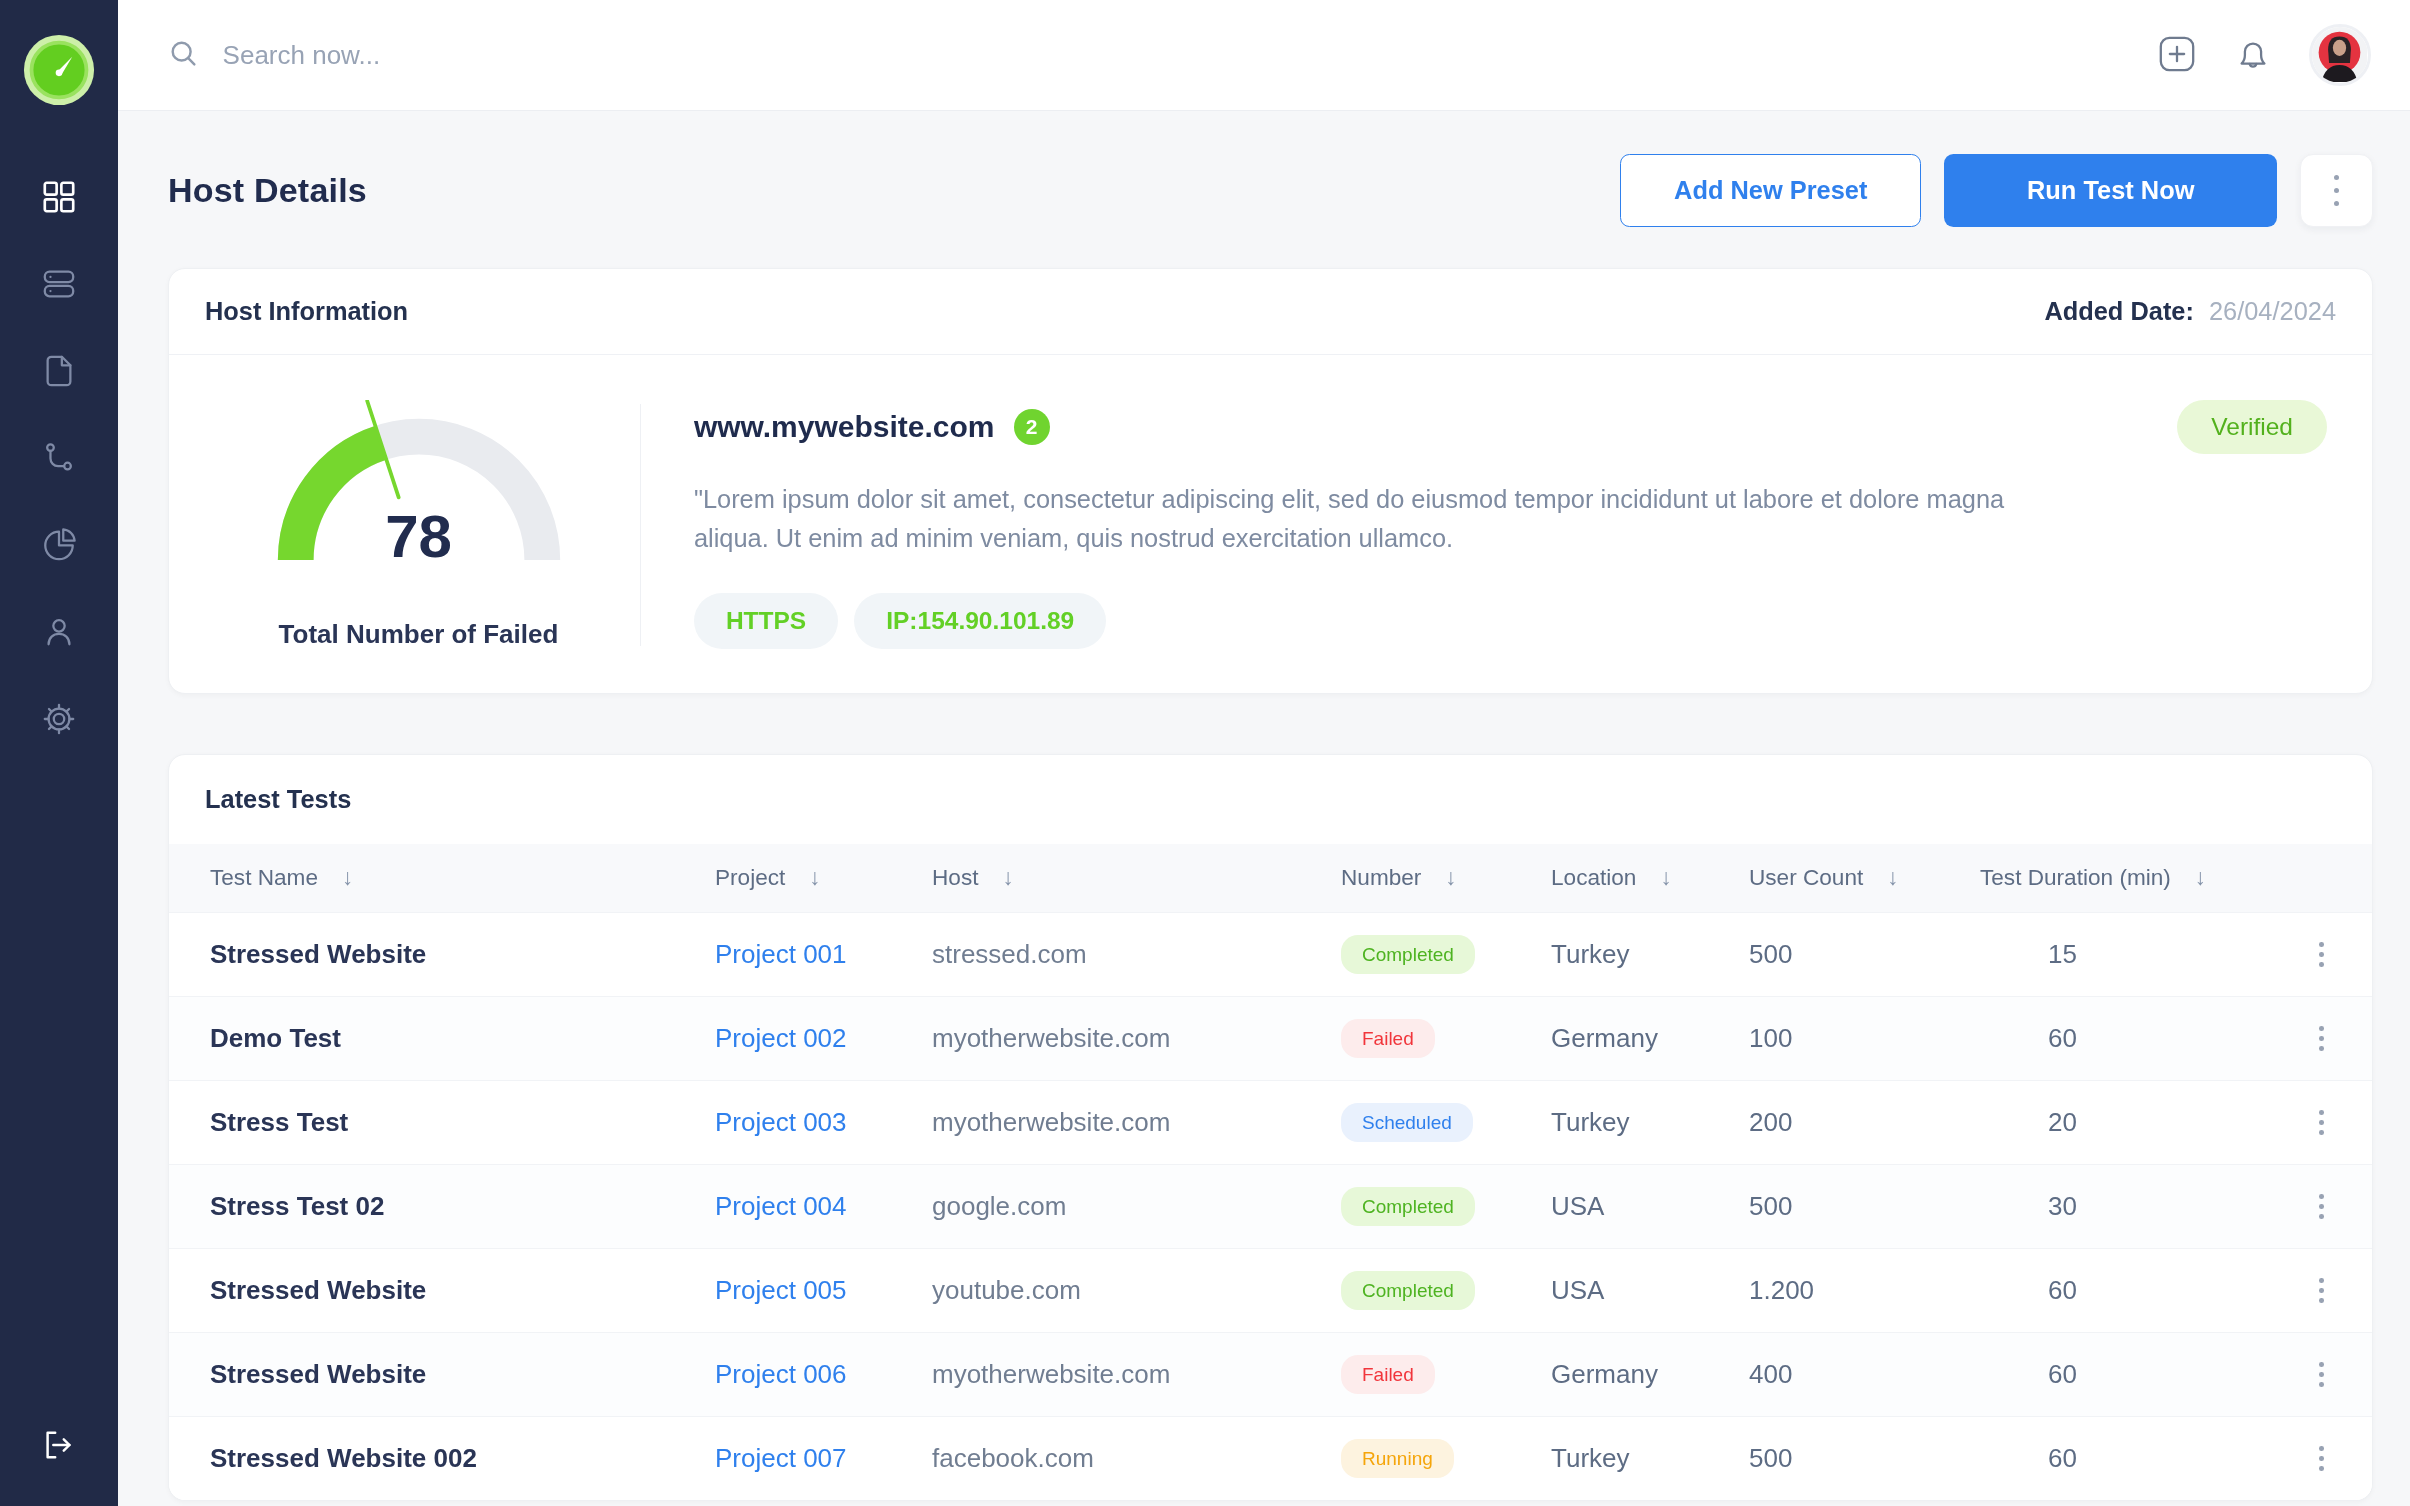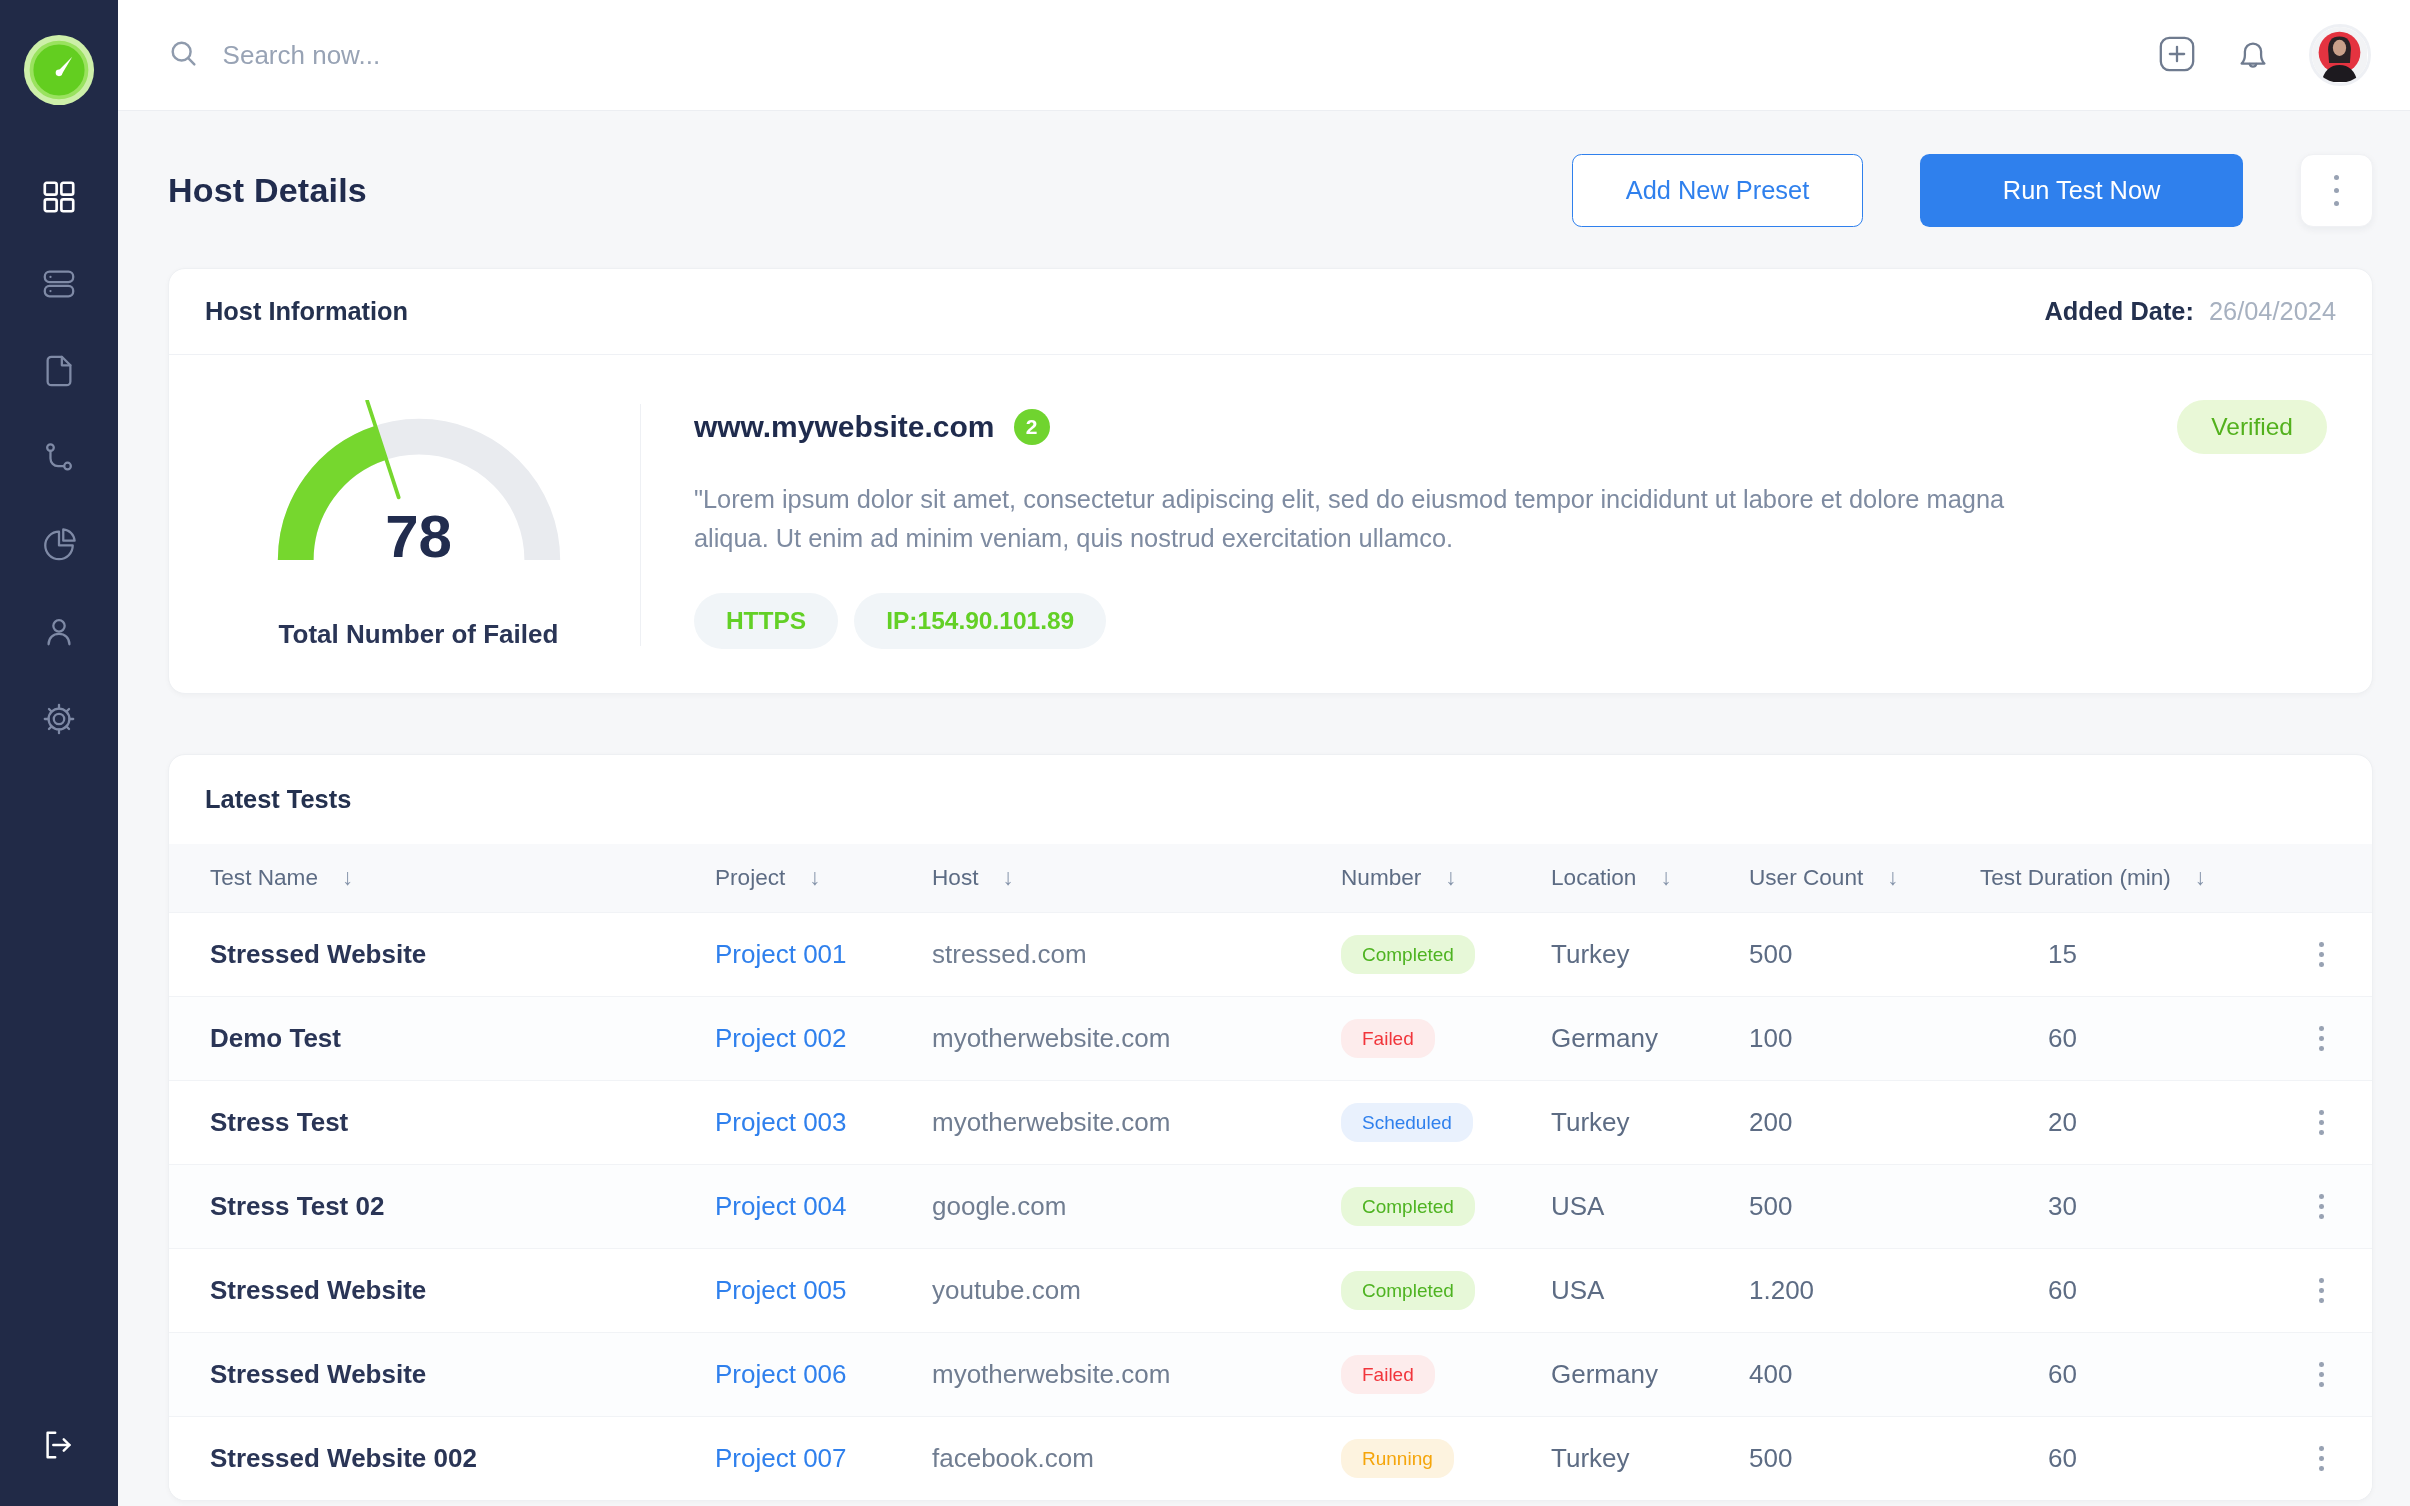--- a/index.html
+++ b/index.html
@@ -28,21 +28,21 @@
   .search-input::placeholder { color:#98a3b5; }
   .topbar-right { display:flex; align-items:center; gap:36px; }
   .icon-btn { background:none; border:none; cursor:pointer; display:flex; align-items:center; justify-content:center; }
   .avatar { width:62px; height:62px; border-radius:50%; overflow:hidden; border:3.8px solid #eef0f4; cursor:pointer; }
 
   
   .content { flex:1; overflow:hidden; padding:43px 38px 0 50px; }
   .page-head { display:flex; align-items:center; justify-content:space-between; }
   .page-title { font-size:34px; font-weight:700; color:#212c4e; letter-spacing:0.2px; }
   .actions { display:flex; align-items:center; gap:22.6px; }
-  .btn { height:73px; border-radius:9.4px; font-size:25.4px; font-weight:400; cursor:pointer; font-family:"Liberation Sans", sans-serif;margin-left:34px; }
+  .btn { height:73px; border-radius:9.4px; font-size:25.4px; font-weight:700; cursor:pointer; font-family:"Liberation Sans", sans-serif; }
   .btn-outline { padding:0 53px; background:#ffffff; border:1.9px solid #2f80ed; color:#2f80ed; }
   .btn-primary { padding:0 83px; background:#2f80ed; border:none; color:#ffffff; }
   .btn-kebab { width:73px; background:#ffffff; border:0.9px solid #f0f1f4; border-radius:13px; box-shadow:0 2.8px 7.5px rgba(20,30,55,.05); display:flex; align-items:center; justify-content:center; }
 
   .card { background:#ffffff; border:0.9px solid #eef0f3; border-radius:17px; box-shadow:0 1.9px 5.6px rgba(16,24,40,.03); }
   .card-head { display:flex; align-items:center; justify-content:space-between; padding:28px 36px; border-bottom:0.9px solid #eff1f5; }
   .card-title { font-size:25.4px; font-weight:600; color:#24314f; }
 
   
   .host-card { margin-top:41px; }

